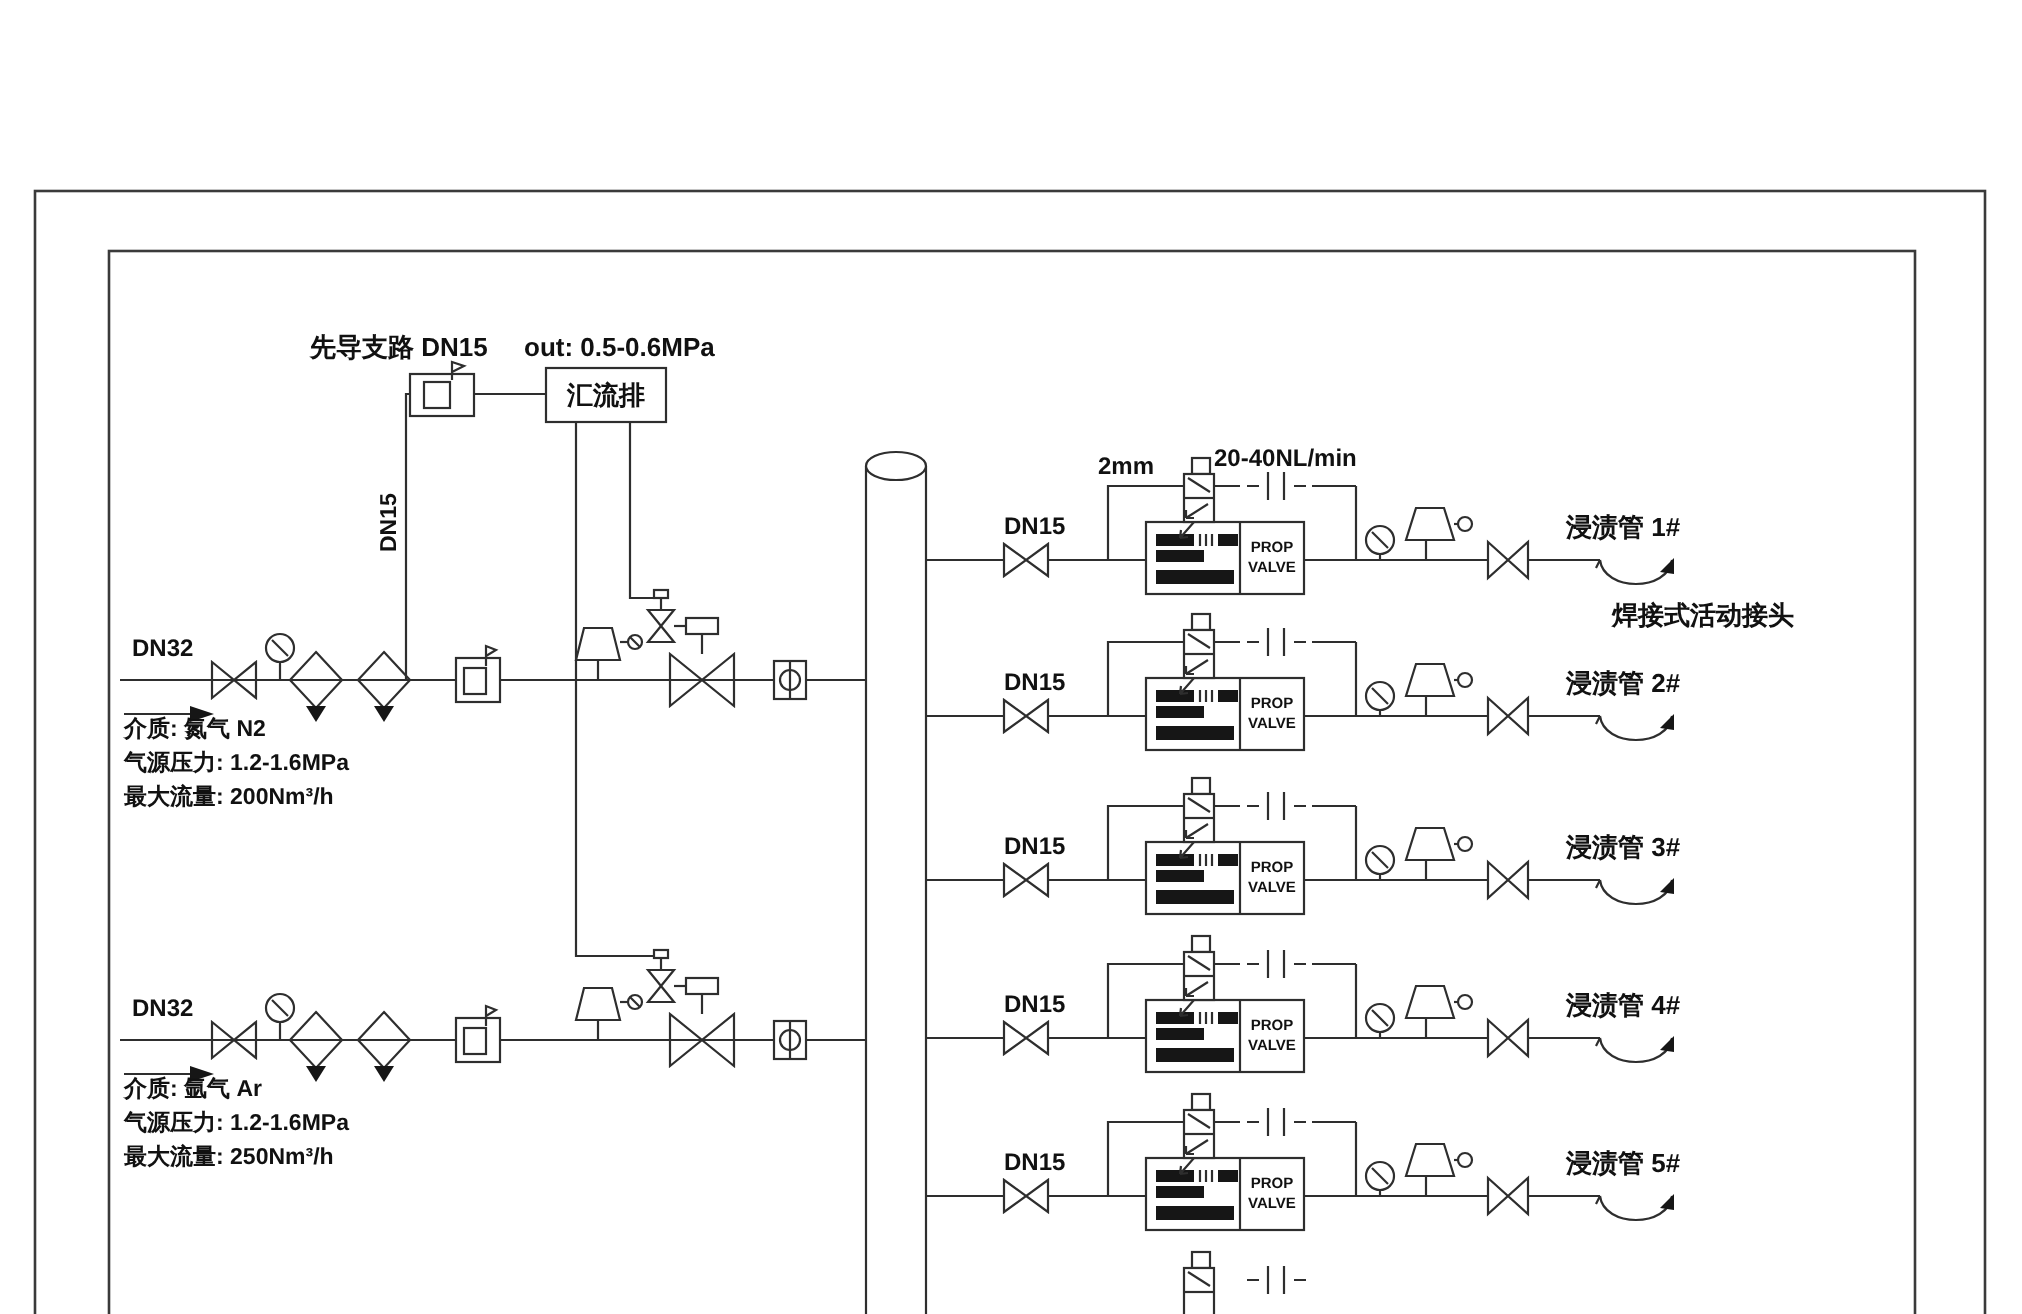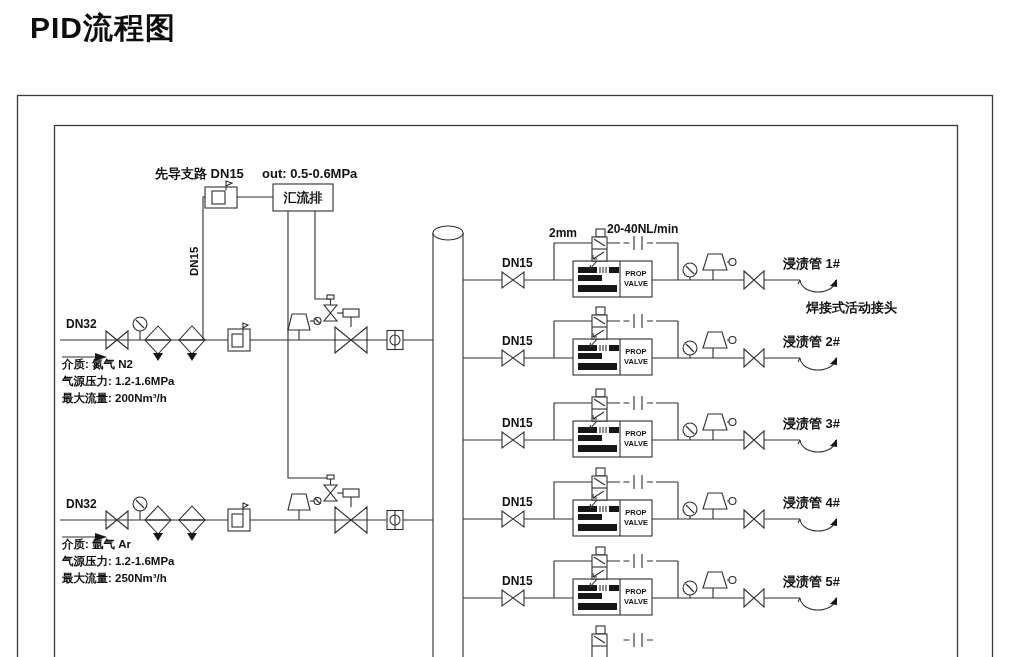--- a/index.html
+++ b/index.html
@@ -13,21 +13,20 @@
   .blk{fill:#161616;stroke:none;}
   .wbox{fill:#ffffff;stroke:#2e2e2e;stroke-width:1.1;}
   text{fill:#111111;font-weight:bold;font-family:"Liberation Sans","DejaVu Sans",sans-serif;}
   .t13{font-size:13px;} .t12{font-size:12px;} .t11{font-size:11.5px;}
   .t7{font-size:7.5px;font-weight:bold;}
 </style>
 </head>
 <body>
 
 <div id="screen">
-  <div id="page-title">PID流程图</div>
 
   <svg width="1011" height="657" viewBox="0 0 1011 657">
     <defs>
 
       <g id="sym-branch">
         <path class="ln" d="M60,0 H433"></path>
 
         <path class="ln" d="M62,17 H95"></path>
         <path class="blk" d="M95,13 L107,17 L95,21 Z"></path>
 

